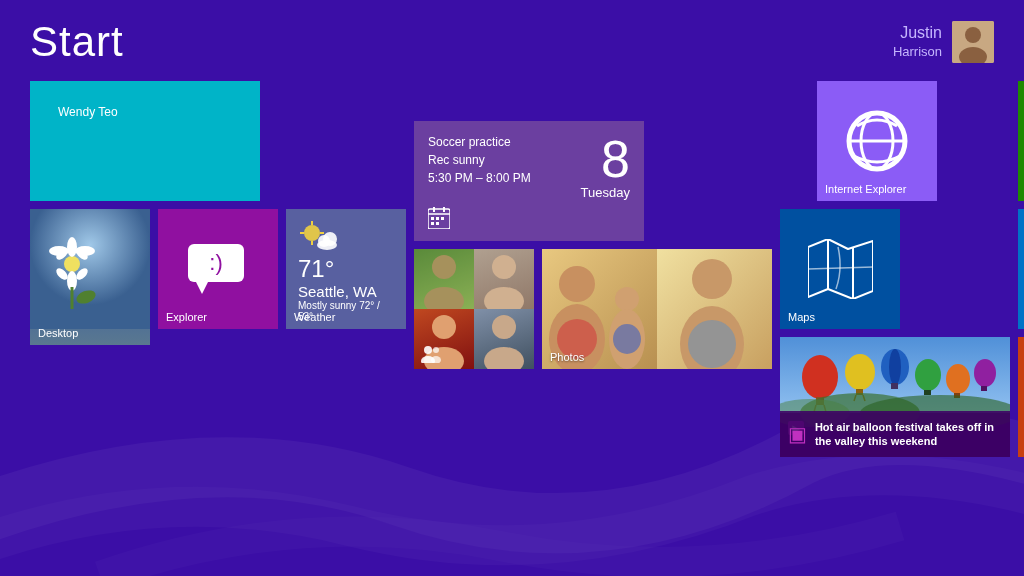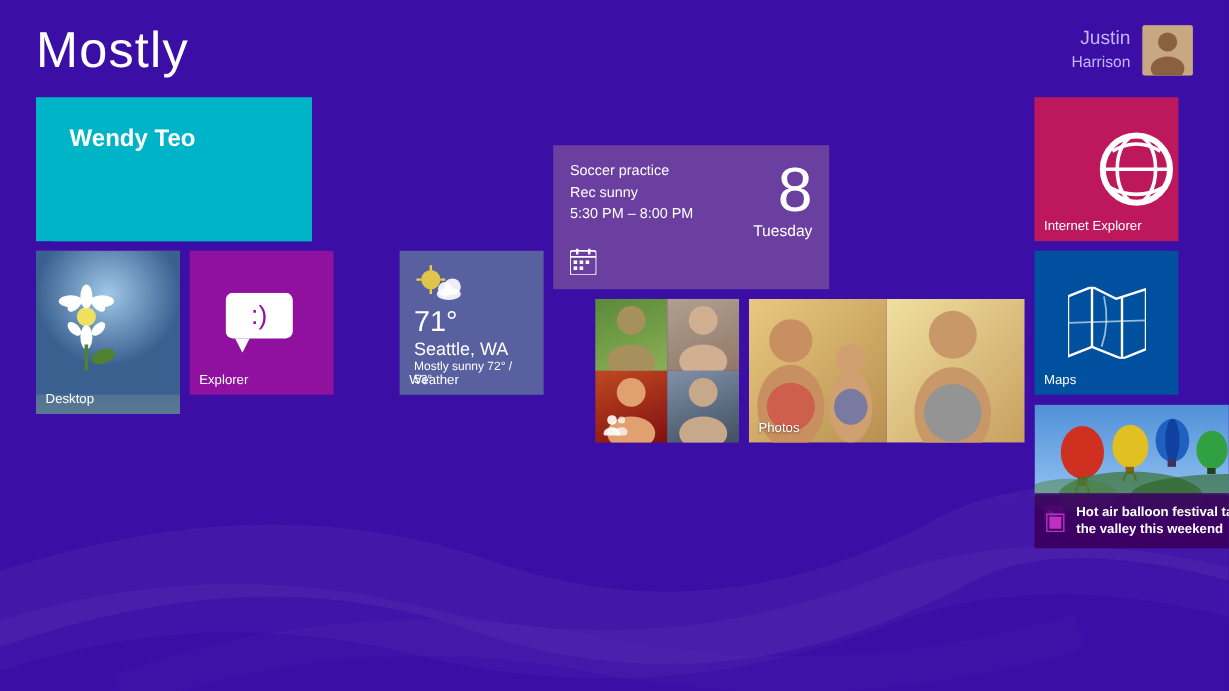--- a/index.html
+++ b/index.html
@@ -84,49 +84,50 @@
     
     .mail-tile {
       background: #00b4c8;
       width: 230px;
       height: 120px;
       padding: 12px 14px;
       display: flex;
       flex-direction: column;
       justify-content: space-between;
     }
-    .mail-tile .from { font-size: 20px; font-weight: 700; }
+    .mail-tile .from { font-size: 12px; font-weight: 400; }
 
     
     .calendar-tile {
       background: #6b3fa0;
       width: 230px;
       height: 120px;
       padding: 12px 14px;
       display: flex;
       flex-direction: column;
       justify-content: space-between;
       margin-top: 40px;
     }
     .calendar-event { font-size: 12px; line-height: 1.5; }
     .calendar-date-big { font-size: 52px; font-weight: 200; line-height: 1; }
     .calendar-day { font-size: 13px; }
     .cal-right { text-align: right; }
     .cal-top { display: flex; justify-content: space-between; align-items: flex-start; }
 
     
     .ie-tile {
-      background: #be185d;
-      width: 120px;
-      height: 120px;
-      display: flex;
-      flex-direction: column;
-      align-items: flex-end;
+      background: #8b5cf6;
+      width: 120px;
+      height: 120px;
+      display: flex;
+      flex-direction: column;
+      align-items: center;
       justify-content: center;
       gap: 8px;
+      margin-left: 37px;
     }
 
     
     .people-tile {
       width: 120px;
       height: 120px;
       display: grid;
       grid-template-columns: 1fr 1fr;
       grid-template-rows: 1fr 1fr;
       position: relative;
@@ -187,21 +188,20 @@
     
     .weather-tile {
       background: #5860a0;
       width: 120px;
       height: 120px;
       padding: 10px 12px;
       display: flex;
       flex-direction: column;
       justify-content: space-between;
       position: relative;
-      margin-left: 47px;
     }
     .weather-temp { font-size: 24px; font-weight: 300; }
     .weather-city { font-size: 15px; }
     .weather-desc { font-size: 10px; }
     .weather-icon-row { display: flex; align-items: center; gap: 6px; margin-bottom: 4px; }
 
     
     .balloon-tile {
       width: 230px;
       height: 120px;
@@ -251,21 +251,21 @@
 </head>
 <body>
 
 <svg class="bg-swirl" viewBox="0 0 1024 200" xmlns="http://www.w3.org/2000/svg">
   <path d="M-50,150 Q200,50 400,120 Q600,190 800,80 Q900,30 1100,100" stroke="white" stroke-width="60" fill="none" opacity="0.3"></path>
   <path d="M-50,180 Q150,100 350,150 Q550,200 750,120 Q900,70 1100,140" stroke="white" stroke-width="40" fill="none" opacity="0.2"></path>
   <path d="M100,200 Q300,130 500,170 Q700,210 900,150" stroke="white" stroke-width="30" fill="none" opacity="0.15"></path>
 </svg>
 
 <div class="header">
-  <h1 class="header-title">Mostly</h1>
+  <h1 class="header-title">Start</h1>
   <div class="user-info">
     <div class="user-name">
       <div style="font-size:16px;font-weight:400;">Justin</div>
       <div style="font-size:13px;">Harrison</div>
     </div>
     <div class="user-avatar">
 
       <svg width="42" height="42" viewBox="0 0 42 42" xmlns="http://www.w3.org/2000/svg">
         <rect width="42" height="42" fill="#c8a882"></rect>
         <circle cx="21" cy="14" r="8" fill="#8a6040"></circle>
@@ -371,21 +371,21 @@
           <line x1="16" y1="0" x2="16" y2="5" stroke="white" stroke-width="2"></line>
           <rect x="3" y="10" width="3" height="3" fill="white"></rect>
           <rect x="8" y="10" width="3" height="3" fill="white"></rect>
           <rect x="13" y="10" width="3" height="3" fill="white"></rect>
           <rect x="3" y="15" width="3" height="3" fill="white"></rect>
           <rect x="8" y="15" width="3" height="3" fill="white"></rect>
         </svg>
       </div>
     </div>
 
-    <div style="display:flex;gap:8px;margin-left:35px;">
+    <div style="display:flex;gap:8px;">
 
       <div class="tile" style="width:120px;height:120px;position:relative;overflow:hidden;">
         <div class="people-tile">
           <div class="people-cell-1" style="background:linear-gradient(160deg,#5a8a3a,#a0c060);">
             <svg width="60" height="60" viewBox="0 0 60 60" xmlns="http://www.w3.org/2000/svg">
               <rect width="60" height="60" fill="transparent"></rect>
               <circle cx="30" cy="18" r="12" fill="#c8946a"></circle>
               <ellipse cx="30" cy="52" rx="20" ry="14" fill="#c8946a"></ellipse>
               <rect width="60" height="60" fill="rgba(90,138,58,0.3)"></rect>
             </svg>

